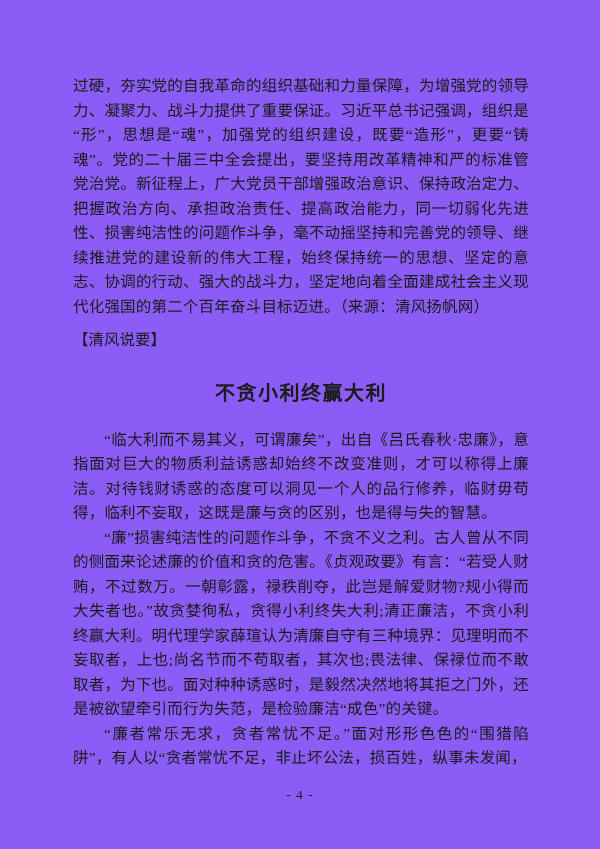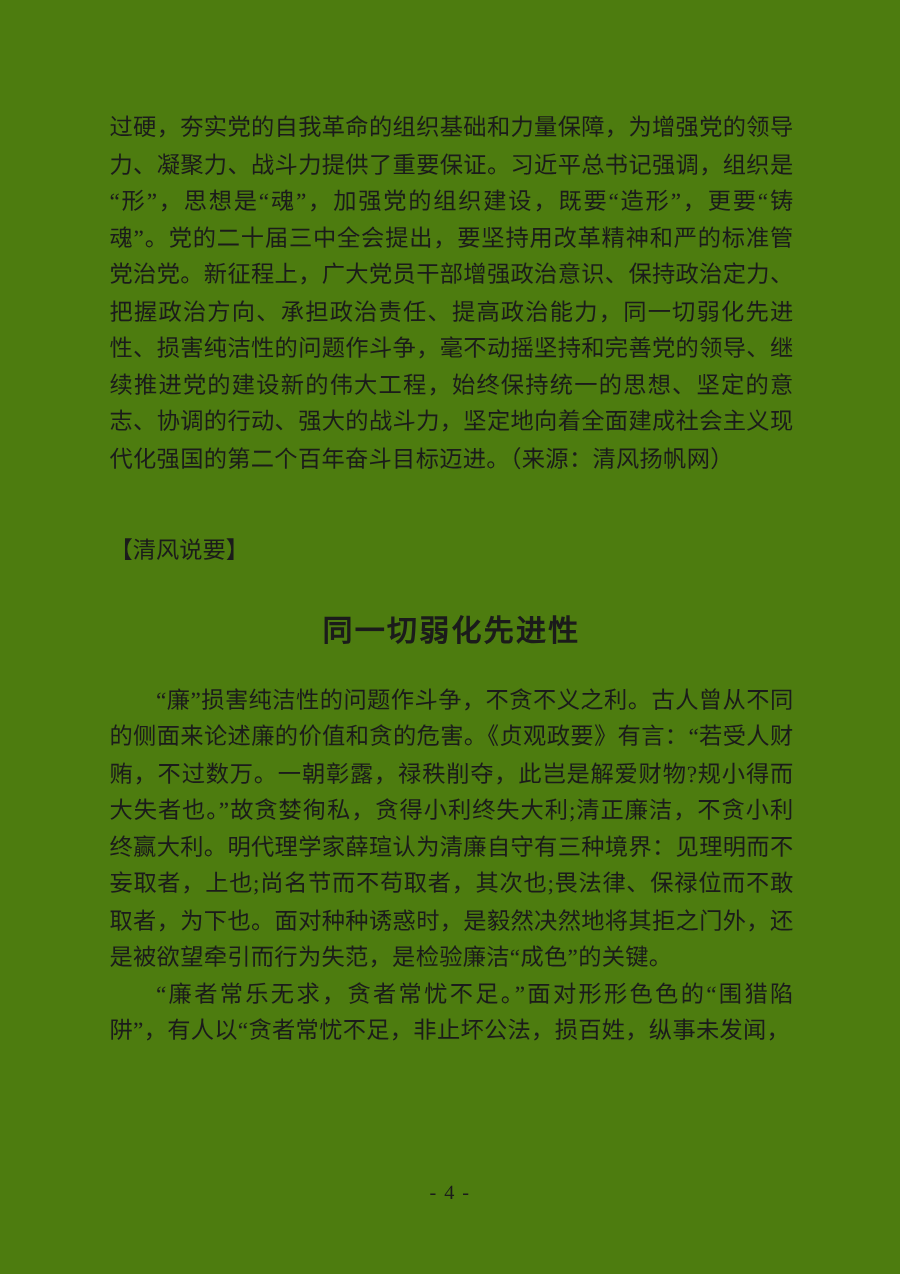--- a/index.html
+++ b/index.html
@@ -4,21 +4,21 @@
 <style>
   html, body {
     margin: 0;
     padding: 0;
     background: #ffffff;
   }
   .page {
     position: relative;
     width: 600px;
     height: 849px;
-    background: #4d7c0f;
+    background: #8b5cf6;
     overflow: hidden;
     font-family: "Liberation Serif", "DejaVu Serif", serif;
     color: #1b1b1b;
   }
   .content {
     position: absolute;
     left: 73px;
     top: 74px;
     width: 456px;
   }
@@ -29,21 +29,21 @@
     text-align: justify;
     text-justify: inter-ideograph;
     text-indent: 2em;
     letter-spacing: 0.2px;
     word-break: break-all;
   }
   .body-para.no-indent {
     text-indent: 0;
   }
   .section-header {
-    margin-top: 37px;
+    margin-top: 9px;
     font-size: 15.5px;
     line-height: 24.5px;
   }
   .article-title {
     margin: 27px 0 22px 0;
     font-size: 20px;
     font-weight: 700;
     line-height: 26px;
     text-align: center;
     letter-spacing: 1.5px;
@@ -60,22 +60,23 @@
 </style>
 </head>
 <body>
 
 <div class="page">
   <div class="content">
     <p class="body-para no-indent">过硬，夯实党的自我革命的组织基础和力量保障，为增强党的领导力、凝聚力、战斗力提供了重要保证。习近平总书记强调，组织是“形”，思想是“魂”，加强党的组织建设，既要“造形”，更要“铸魂”。党的二十届三中全会提出，要坚持用改革精神和严的标准管党治党。新征程上，广大党员干部增强政治意识、保持政治定力、把握政治方向、承担政治责任、提高政治能力，同一切弱化先进性、损害纯洁性的问题作斗争，毫不动摇坚持和完善党的领导、继续推进党的建设新的伟大工程，始终保持统一的思想、坚定的意志、协调的行动、强大的战斗力，坚定地向着全面建成社会主义现代化强国的第二个百年奋斗目标迈进。（来源：清风扬帆网）</p>
 
     <div class="section-header">【清风说要】</div>
 
-    <div class="article-title">同一切弱化先进性</div>
+    <div class="article-title">不贪小利终赢大利</div>
 
+    <p class="body-para">“临大利而不易其义，可谓廉矣”，出自《吕氏春秋·忠廉》，意指面对巨大的物质利益诱惑却始终不改变准则，才可以称得上廉洁。对待钱财诱惑的态度可以洞见一个人的品行修养，临财毋苟得，临利不妄取，这既是廉与贪的区别，也是得与失的智慧。</p>
 
     <p class="body-para">“廉”损害纯洁性的问题作斗争，不贪不义之利。古人曾从不同的侧面来论述廉的价值和贪的危害。《贞观政要》有言：“若受人财贿，不过数万。一朝彰露，禄秩削夺，此岂是解爱财物?规小得而大失者也。”故贪婪徇私，贪得小利终失大利;清正廉洁，不贪小利终赢大利。明代理学家薛瑄认为清廉自守有三种境界：见理明而不妄取者，上也;尚名节而不苟取者，其次也;畏法律、保禄位而不敢取者，为下也。面对种种诱惑时，是毅然决然地将其拒之门外，还是被欲望牵引而行为失范，是检验廉洁“成色”的关键。</p>
 
     <p class="body-para">“廉者常乐无求，贪者常忧不足。”面对形形色色的“围猎陷阱”，有人以“贪者常忧不足，非止坏公法，损百姓，纵事未发闻，</p>
   </div>
 
   <div class="page-number">- 4 -</div>
 </div>
 
 </body></html>

